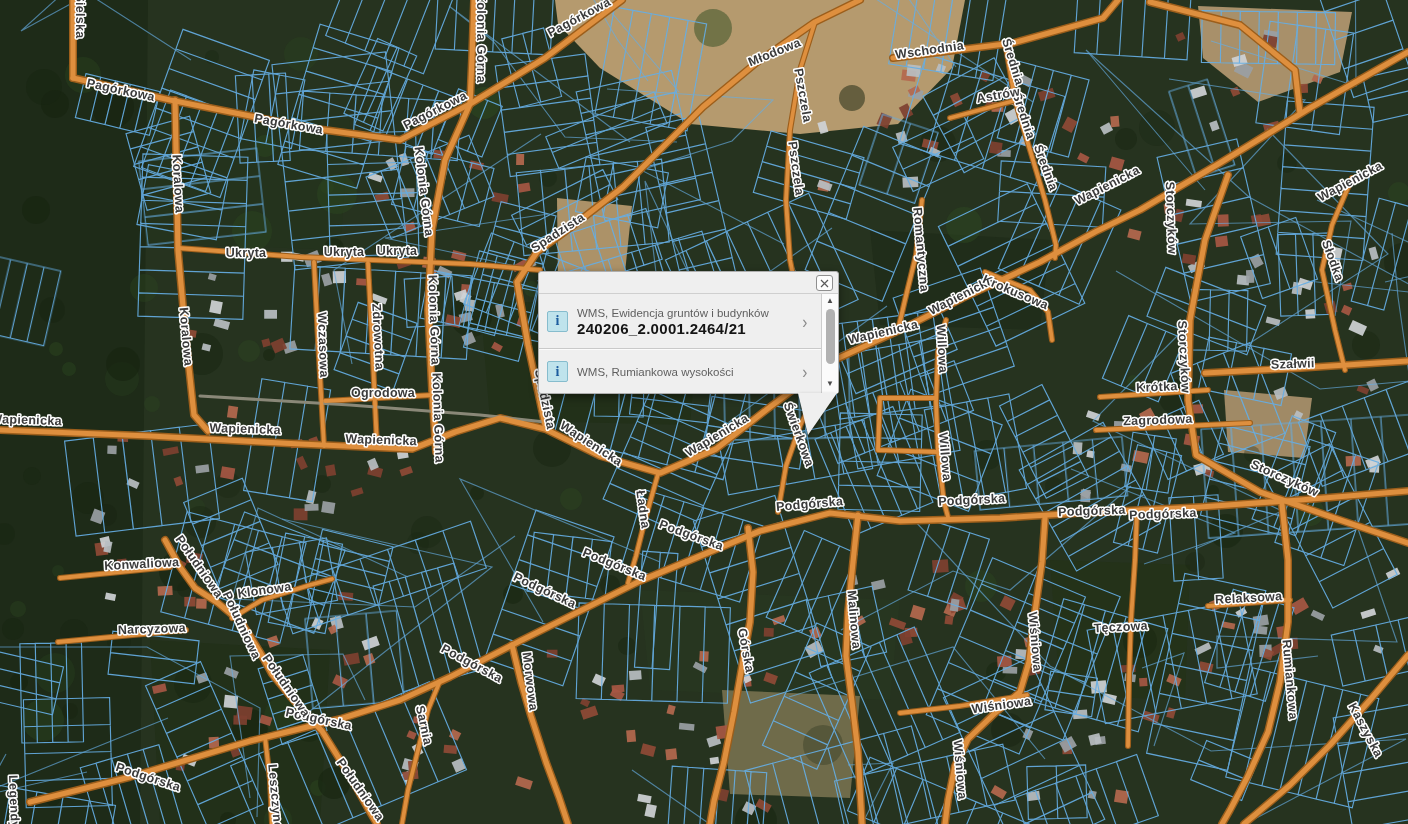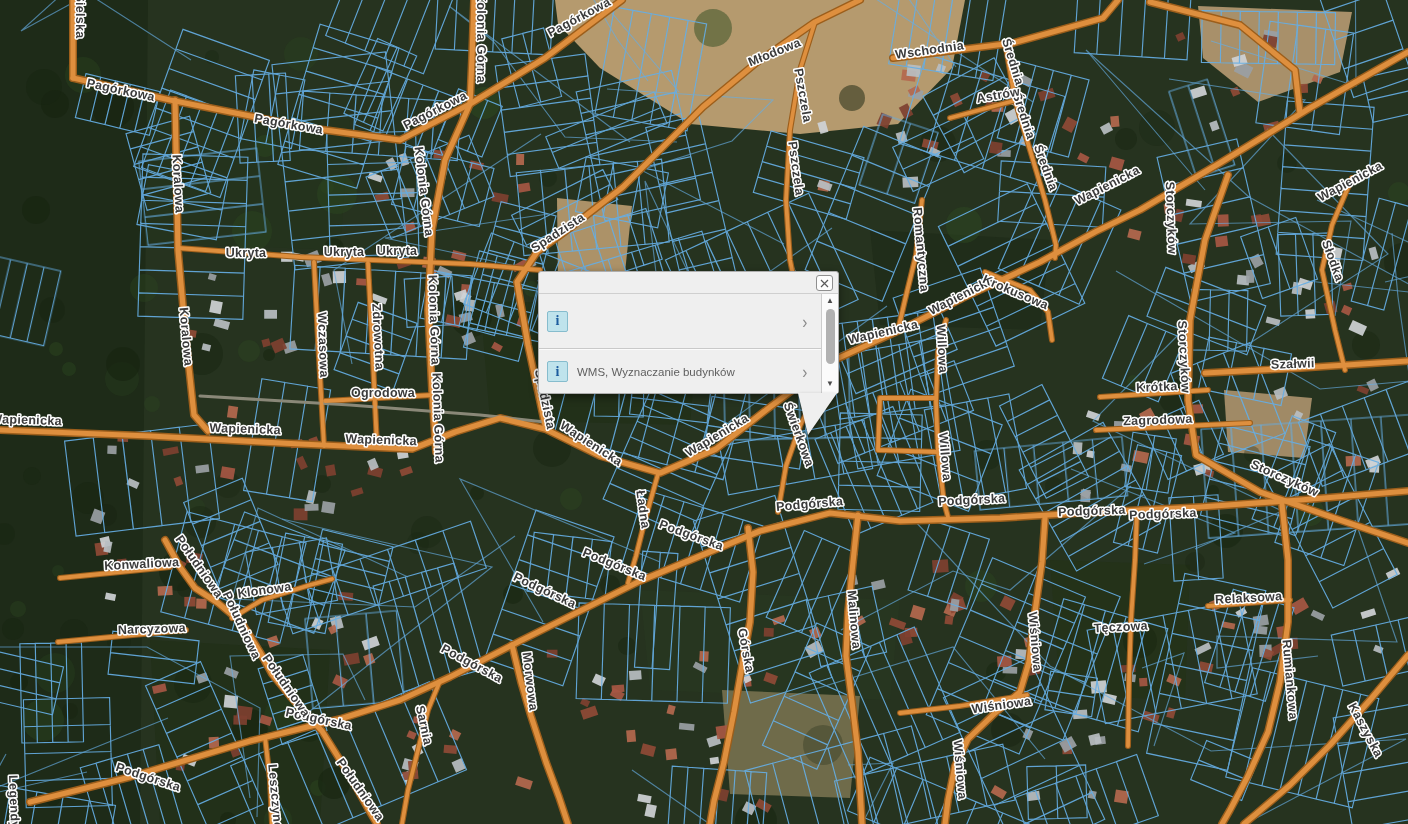--- a/index.html
+++ b/index.html
@@ -802,28 +802,32 @@
           <path d="M1 1 L8 8 M8 1 L1 8" stroke="#5a5a5a" stroke-width="1.2" fill="none"></path>
         </svg>
       </button>
     </div>
     <div class="popup-body">
       <div class="rows">
         <div class="row row1">
           <span class="iicon">
               <span>i</span>
             </span>
+          <span class="texts">
+            <span class="t">WMS, Ewidencja gruntów i budynków</span>
+            <span class="v">240206_2.0001.2464/21</span>
+          </span>
           <span class="chev">›</span>
         </div>
         <div class="row row2">
           <span class="iicon">
               <span>i</span>
             </span>
           <span class="texts">
-            <span class="t">WMS, Wyznaczanie budynków</span>
+            <span class="t">WMS, Rumiankowa wysokości</span>
           </span>
           <span class="chev">›</span>
         </div>
       </div>
       <div class="scrollbar">
         <span class="sarrow up">▲</span>
         <span class="sthumb"></span>
         <span class="sarrow down">▼</span>
       </div>
     </div>

